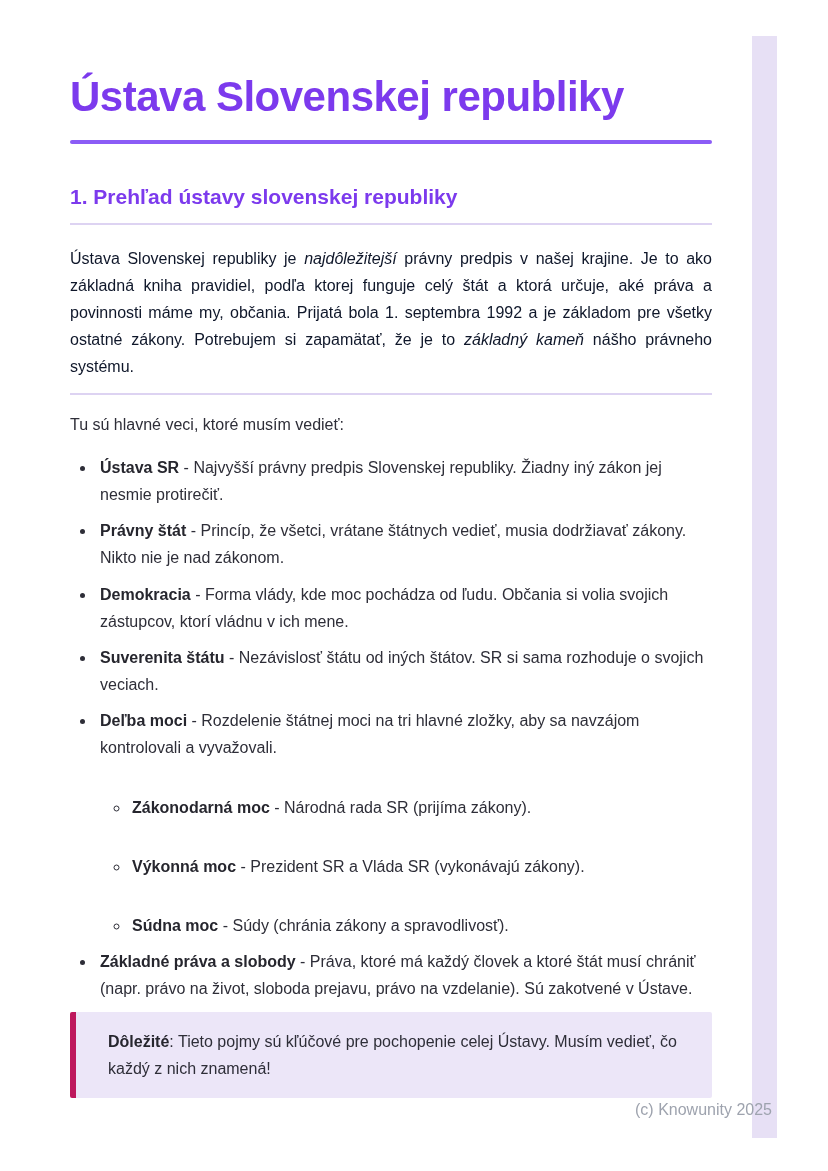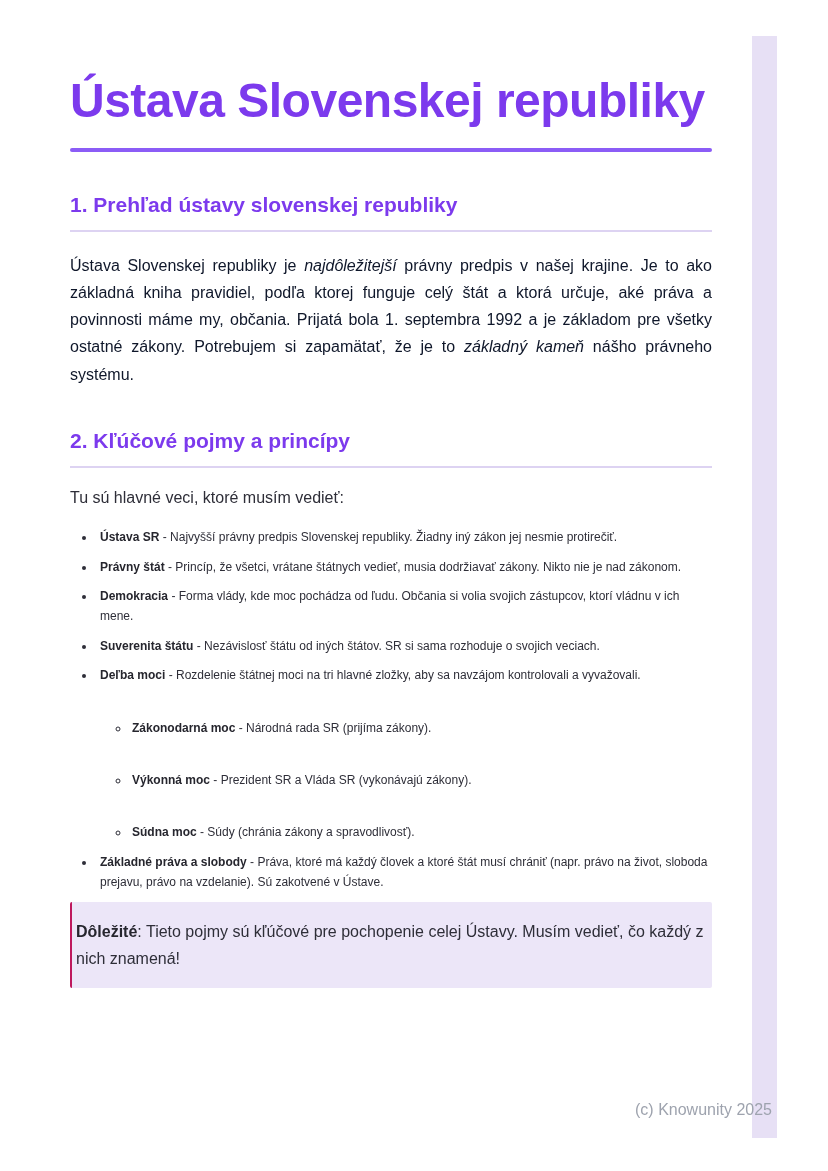--- a/index.html
+++ b/index.html
@@ -14,21 +14,21 @@
     color: #2e2e38;
   }
   .content {
     position: absolute;
     left: 70px;
     top: 0;
     width: 642px;
   }
   h1.page-title {
     margin: 72px 0 0 0;
-    font-size: 48px;
+    font-size: 42px;
     line-height: 1.2;
     font-weight: 800;
     letter-spacing: -0.5px;
     color: #7c3aed;
   }
   .title-rule {
     height: 4px;
     background: #8b5cf6;
     border-radius: 2px;
     margin-top: 18px;
@@ -56,43 +56,43 @@
     margin: 16px 0 0 0;
     font-size: 16px;
     line-height: 1.7;
     color: #2e2e38;
   }
   em { font-style: italic; }
   strong { font-weight: 700; color: #26262e; }
   ul.main-list {
     margin: 16px 0 0 0;
     padding-left: 26px;
-    font-size: 12px;
+    font-size: 16px;
     line-height: 1.7;
     list-style: disc;
   }
   ul.main-list > li {
     margin-bottom: 9px;
     padding-left: 4px;
   }
   ul.sub-list {
     list-style: circle;
     margin: 9px 0 0 0;
     padding-left: 30px;
   }
   ul.sub-list > li {
     margin-bottom: 8px;
     padding-left: 2px;
     margin-top: 32px;
   }
   .callout {
     background: #ece6f8;
-    border-left: 2px solid #be185d;
+    border-left: 6px solid #be185d;
     border-radius: 2px;
-    padding: 16px 4px;
+    padding: 16px 32px;
     font-size: 16px;
     line-height: 1.7;
     color: #2e2e38;
   }
   .side-strip {
     position: absolute;
     top: 36px;
     right: 51px;
     width: 25px;
     height: 1102px;
@@ -114,21 +114,20 @@
 <div class="content">
 
   <h1 class="page-title">Ústava Slovenskej republiky</h1>
   <div class="title-rule"></div>
 
   <h2 class="section-heading">1. Prehľad ústavy slovenskej republiky</h2>
   <div class="h2-rule"></div>
 
   <p class="body-para"><span>Ústava Slovenskej republiky je </span><em>najdôležitejší</em><span> právny predpis v našej krajine. Je to ako základná kniha pravidiel, podľa ktorej funguje celý štát a ktorá určuje, aké práva a povinnosti máme my, občania. Prijatá bola 1. septembra 1992 a je základom pre všetky ostatné zákony. Potrebujem si zapamätať, že je to </span><em>základný kameň</em><span> nášho právneho systému.</span></p>
 
-  <h2 class="section-heading">2. Kľúčové pojmy a princípy</h2>
   <div class="h2-rule"></div>
 
   <p class="intro-para">Tu sú hlavné veci, ktoré musím vedieť:</p>
 
   <ul class="main-list">
     <li><strong>Ústava SR</strong><span> - Najvyšší právny predpis Slovenskej republiky. Žiadny iný zákon jej nesmie protirečiť.</span></li>
     <li><strong>Právny štát</strong><span> - Princíp, že všetci, vrátane štátnych vedieť, musia dodržiavať zákony. Nikto nie je nad zákonom.</span></li>
     <li><strong>Demokracia</strong><span> - Forma vlády, kde moc pochádza od ľudu. Občania si volia svojich zástupcov, ktorí vládnu v ich mene.</span></li>
     <li><strong>Suverenita štátu</strong><span> - Nezávislosť štátu od iných štátov. SR si sama rozhoduje o svojich veciach.</span></li>
     <li><strong>Deľba moci</strong><span> - Rozdelenie štátnej moci na tri hlavné zložky, aby sa navzájom kontrolovali a vyvažovali.</span>

